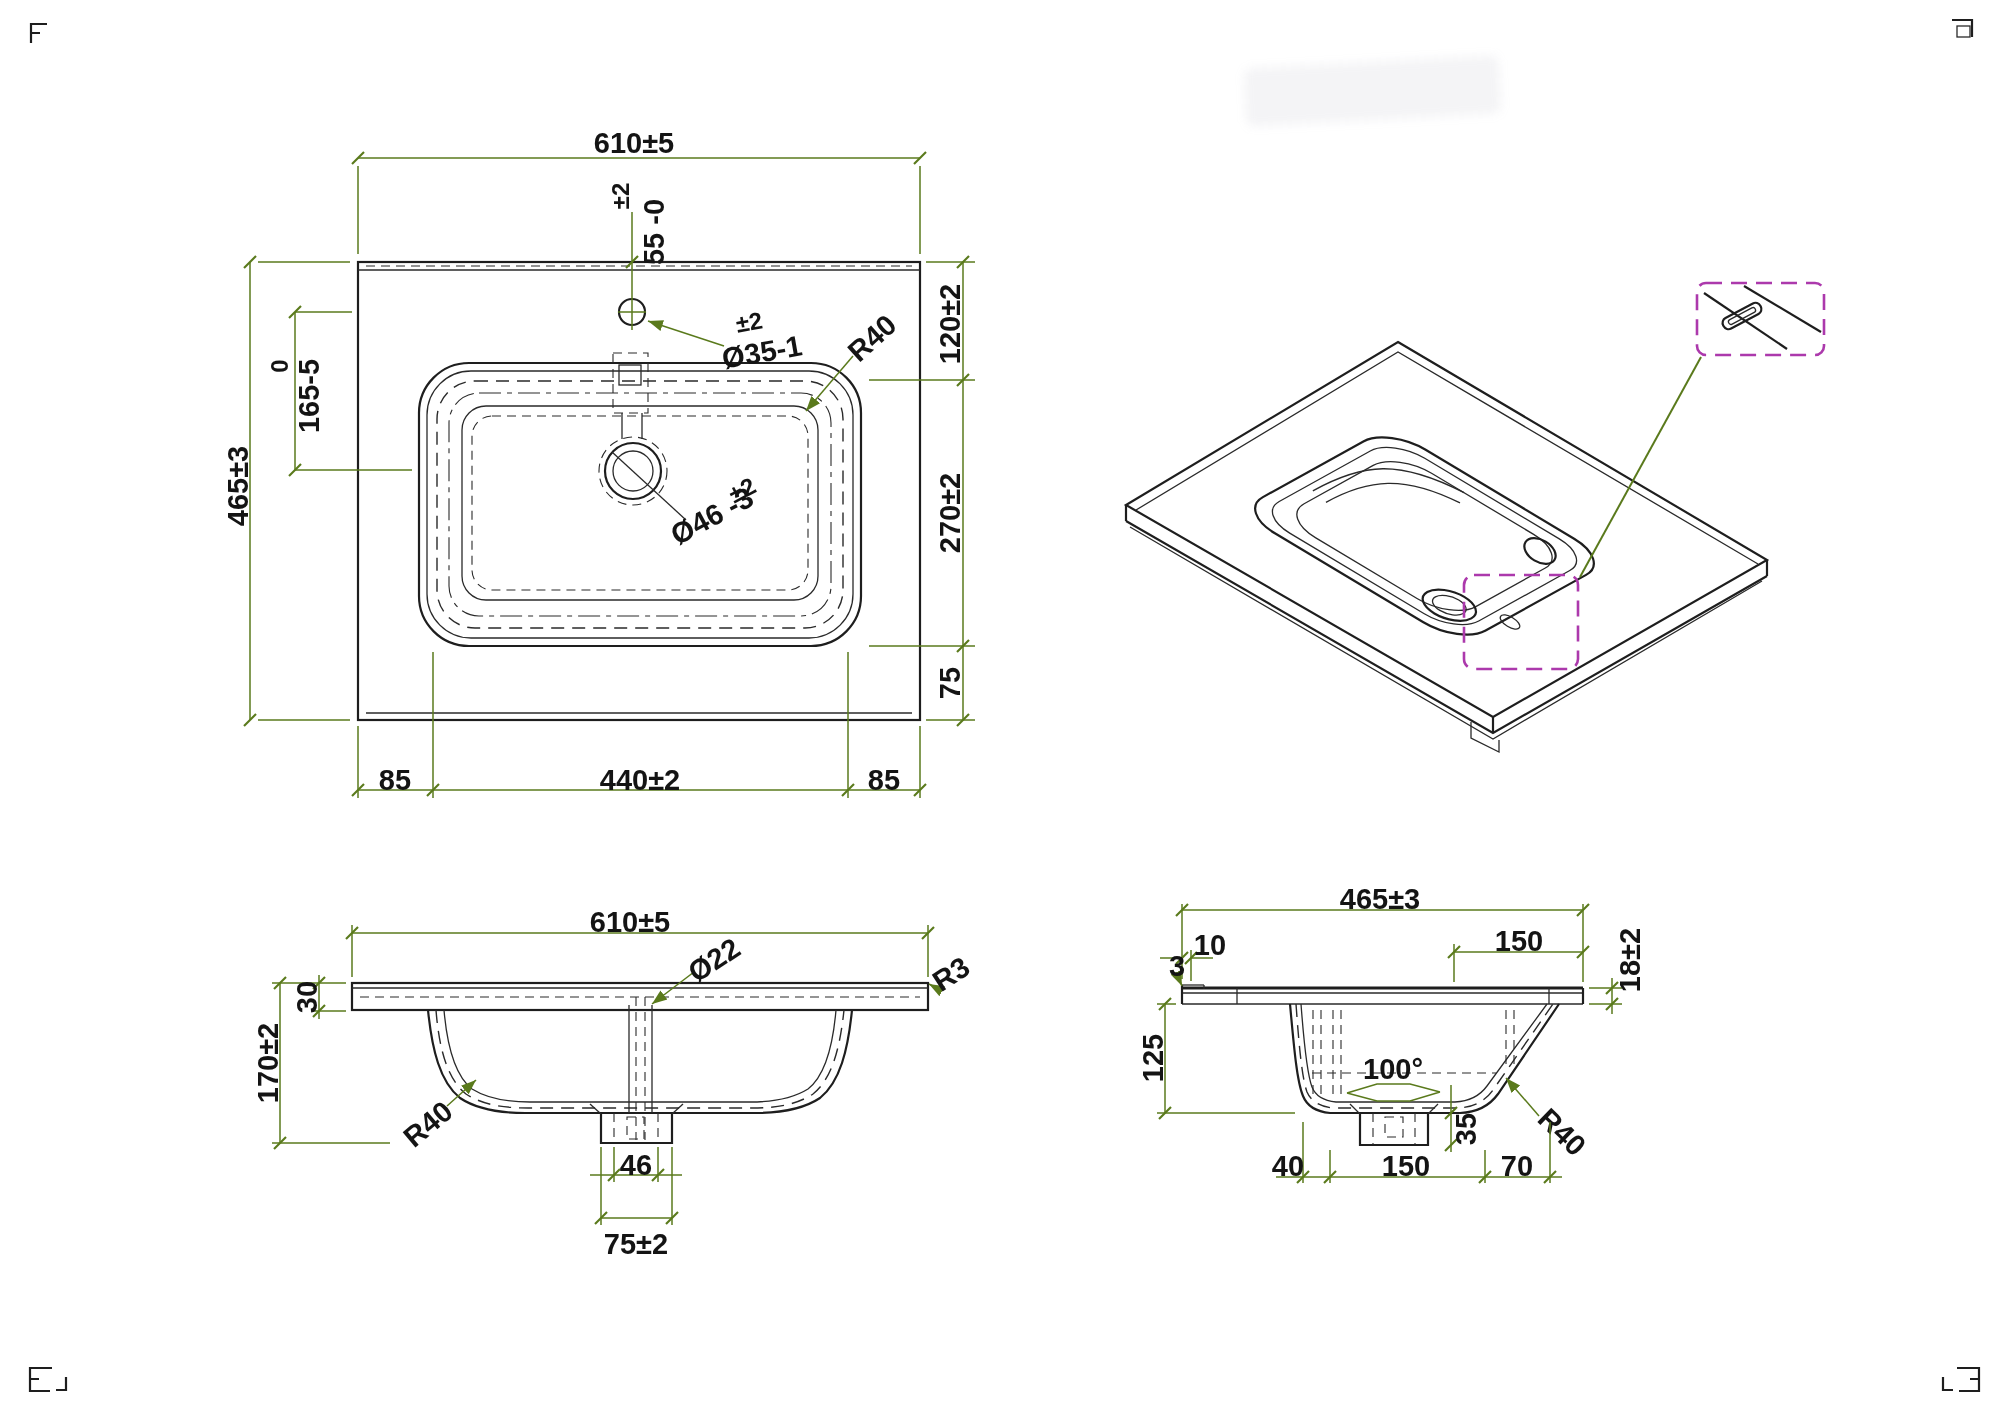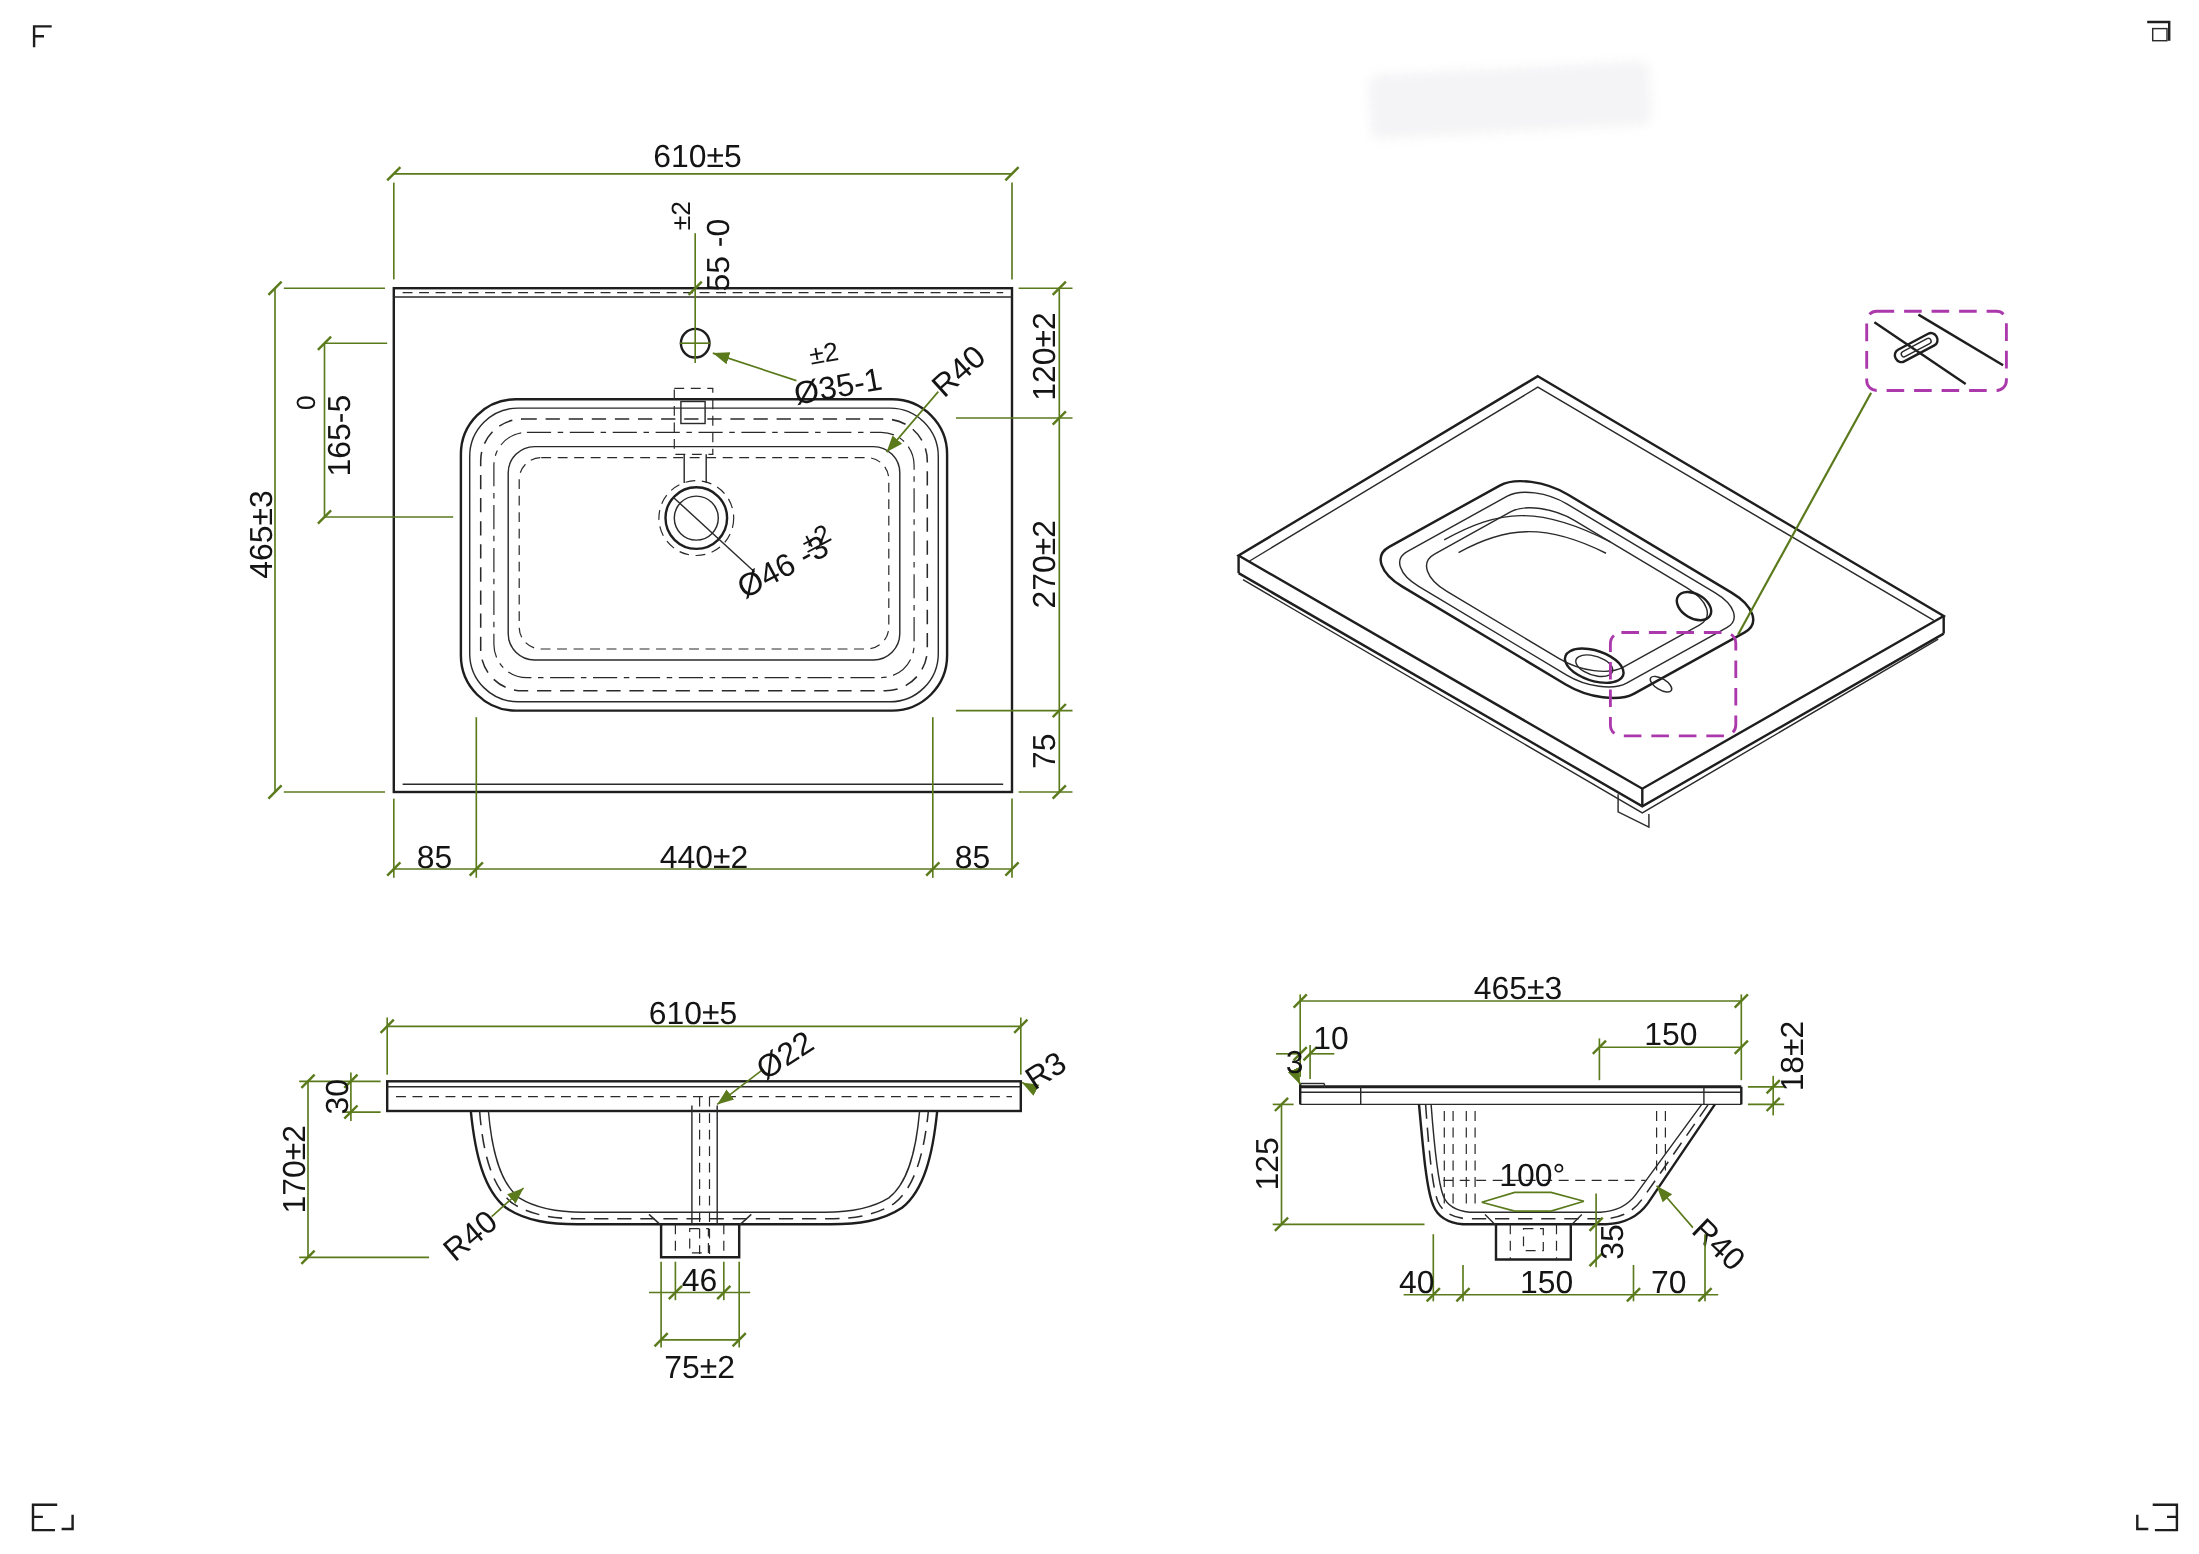--- a/index.html
+++ b/index.html
@@ -1,18 +1,18 @@
 <!DOCTYPE html>
 <html><head>
 <meta charset="utf-8">
 <style>
   html,body{margin:0;padding:0;background:#ffffff;}
   body{width:1999px;height:1413px;position:relative;overflow:hidden;
        font-family:"Liberation Sans",sans-serif;}
-  .sheet{position:absolute;inset:0;background:#ffffff;}
+  .sheet{position:absolute;inset:0;background:#ffffff;font-weight:bold;}
   .watermark{position:absolute;left:1245px;top:62px;width:255px;height:58px;
        background:rgba(150,150,162,0.10);filter:blur(5px);transform:rotate(-3deg);
        border-radius:8px;}
   svg{position:absolute;left:0;top:0;}
   
   .ln  {stroke:#1e1e1e;fill:none;stroke-width:2.2;}
   .lnT {stroke:#1e1e1e;fill:none;stroke-width:2.8;}
   .ln2 {stroke:#2a2a2a;fill:none;stroke-width:1.3;}
   .hid {stroke:#2a2a2a;fill:none;stroke-width:1.4;stroke-dasharray:13 8;}
   .hid2{stroke:#2a2a2a;fill:none;stroke-width:1.1;stroke-dasharray:9 6;}

